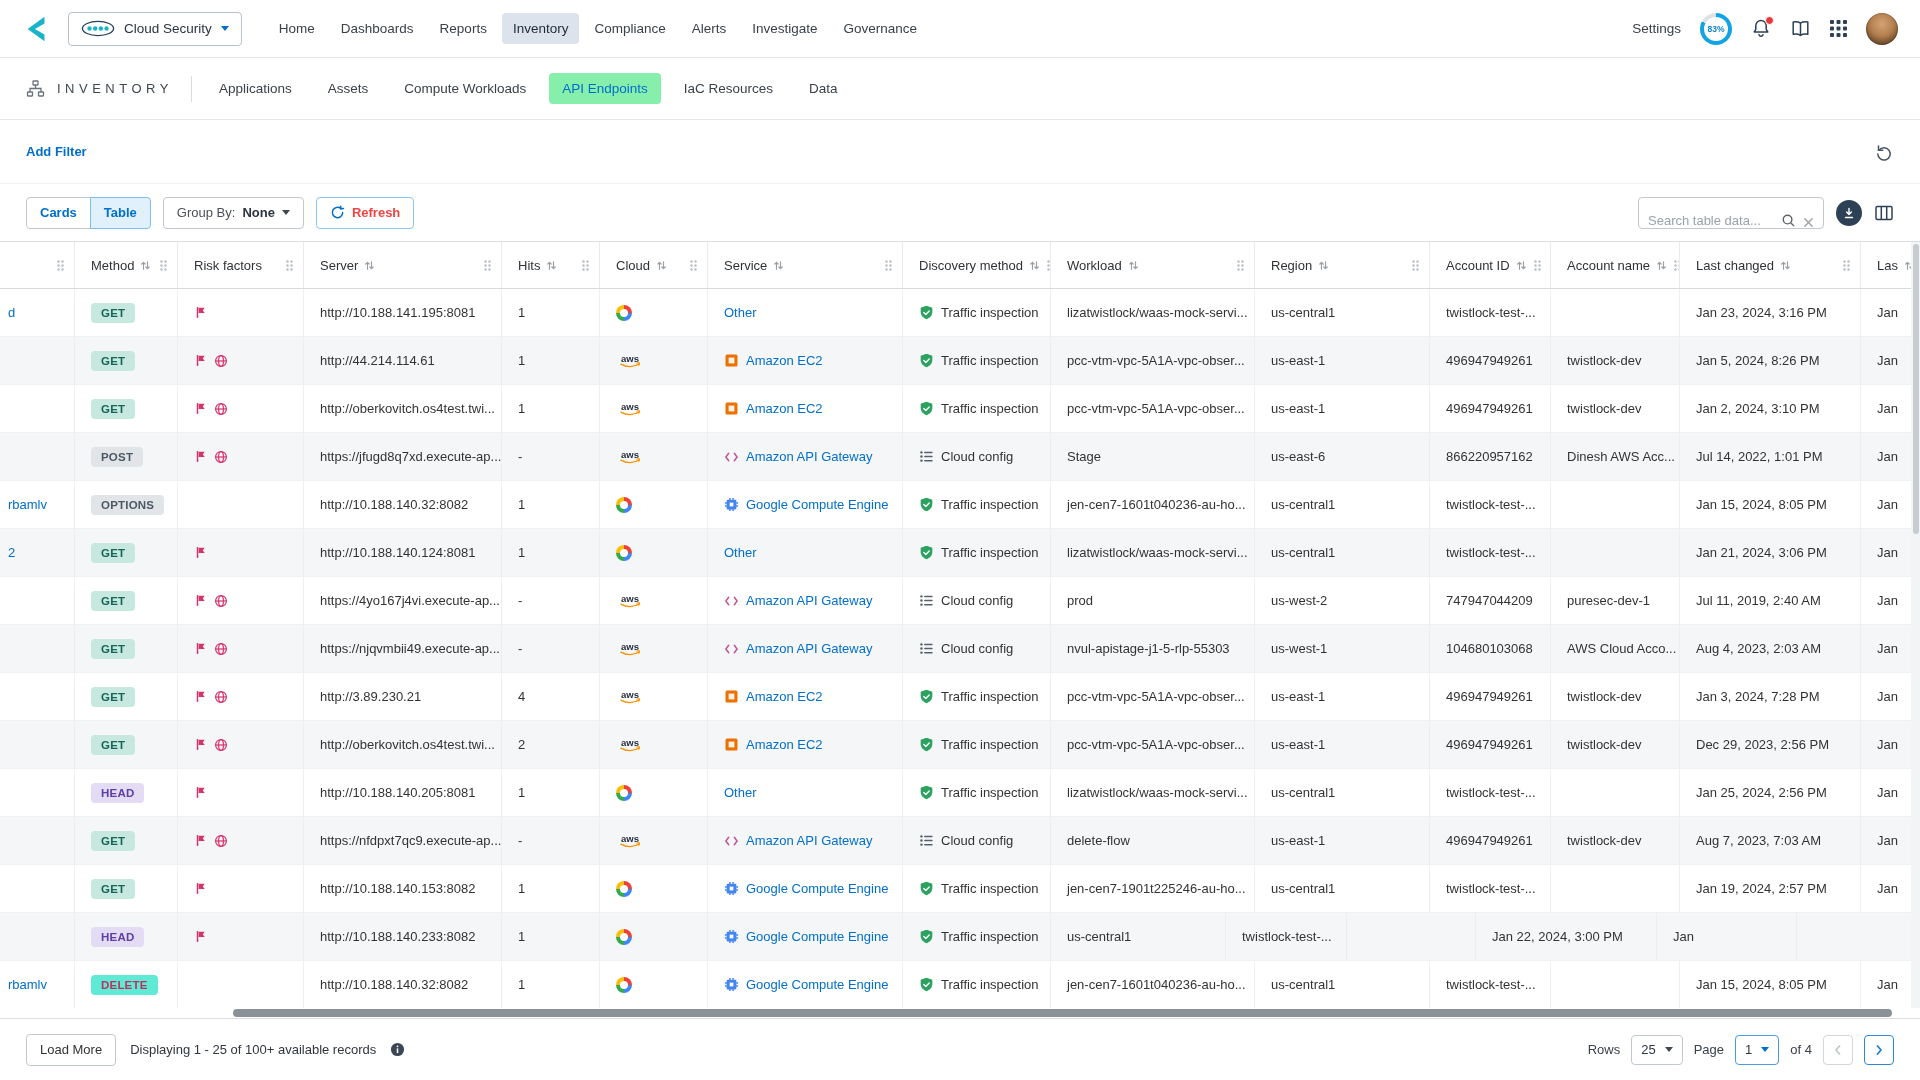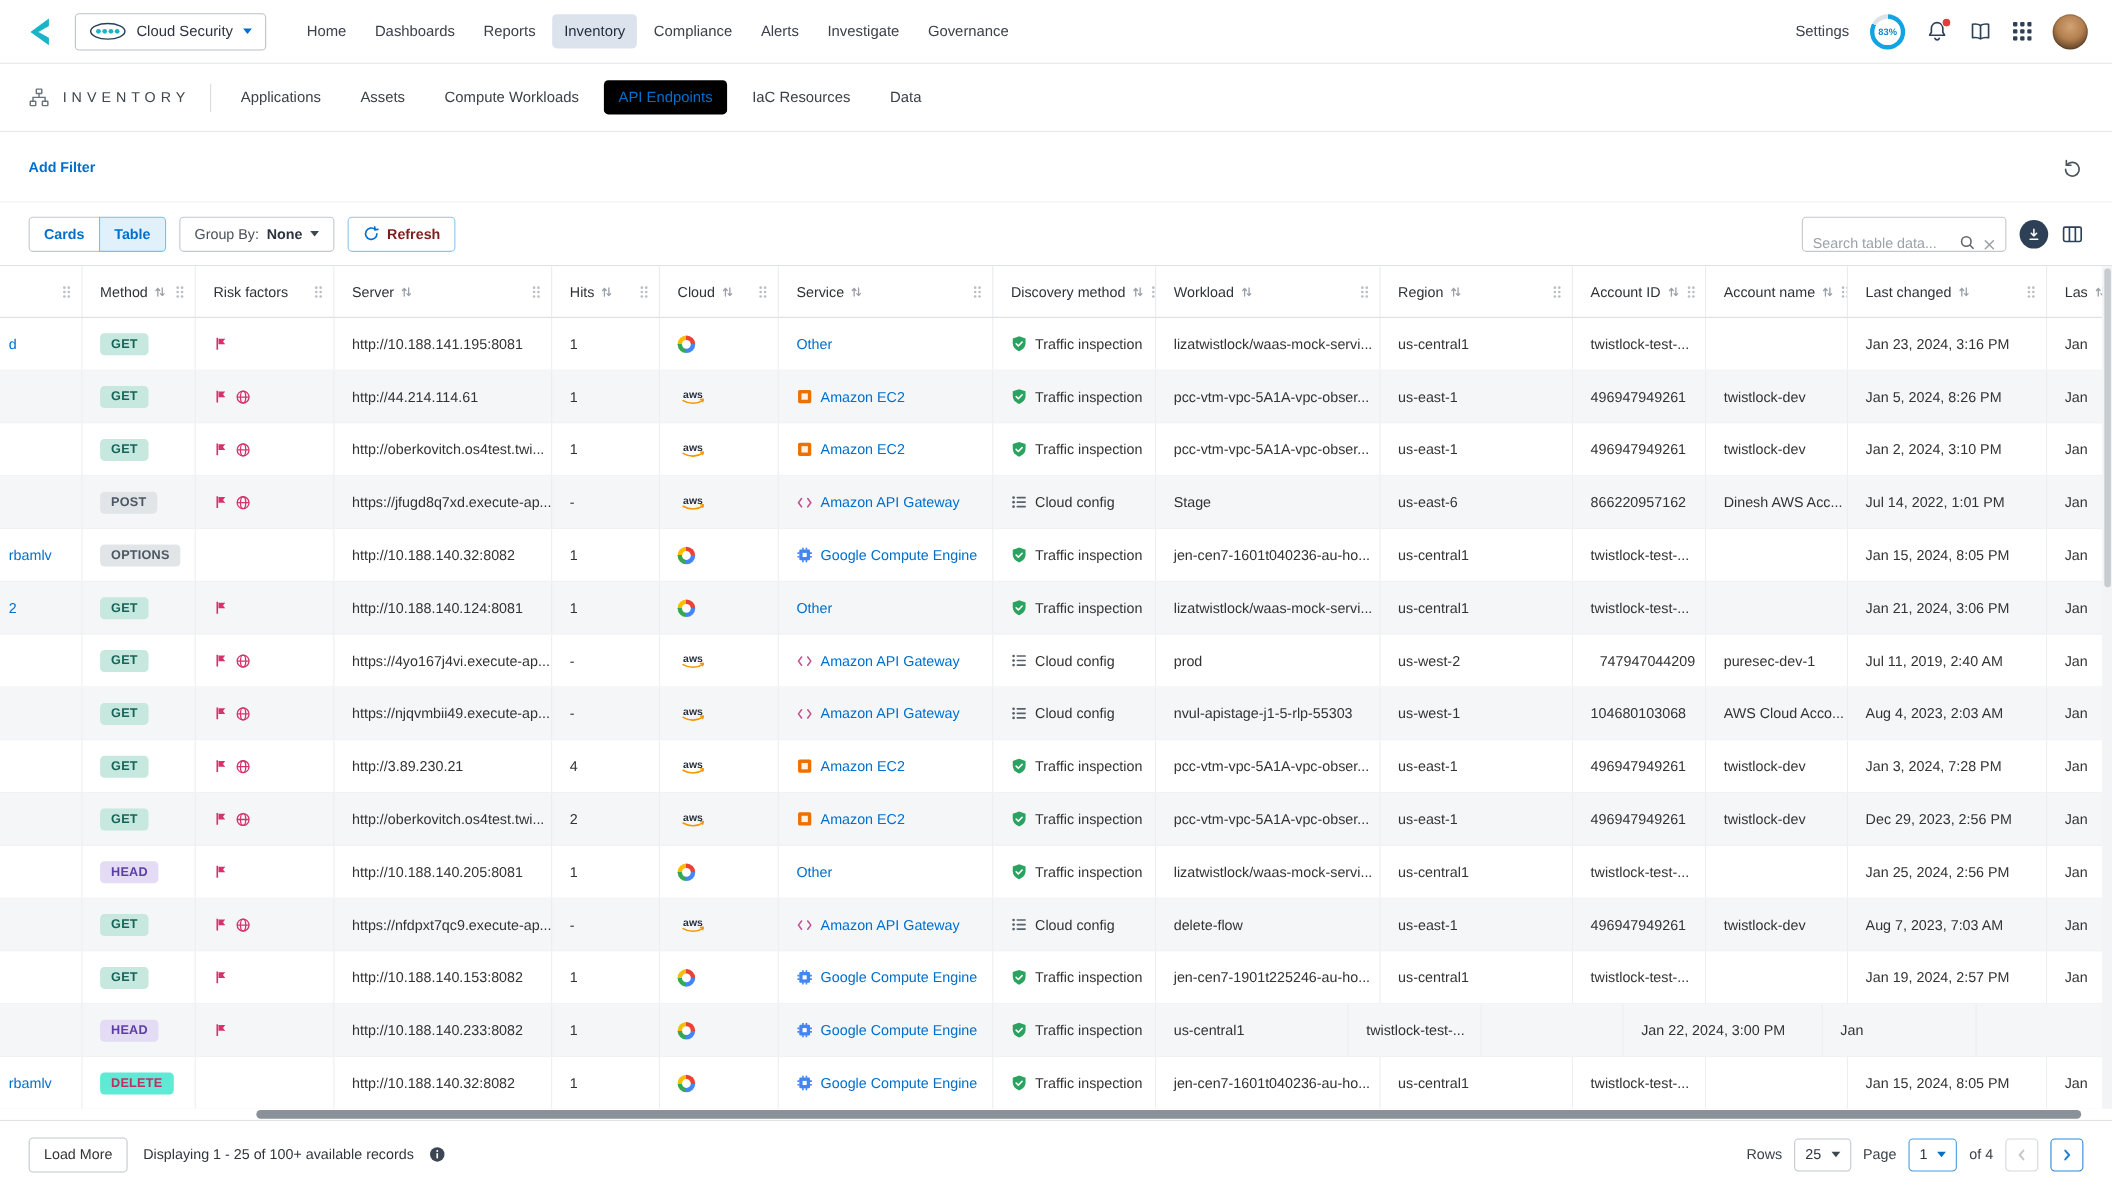--- a/index.html
+++ b/index.html
@@ -27,39 +27,39 @@
     background:radial-gradient(circle at 50% 35%,#d2a375 0%,#b37f4e 45%,#6b4a2c 75%,#4a3420 100%);
     box-shadow:inset 0 0 0 1px rgba(0,0,0,.15)}
 
   
   .subnav{height:62px;display:flex;align-items:center;padding:0 26px;border-bottom:1px solid #e4e7e9}
   .inv-glyph{display:flex;margin-right:12px}
   .inv-title{font-size:13px;letter-spacing:4.5px;color:#3f474f;margin-right:18px}
   .vdiv{width:1px;height:26px;background:#d9dcdf;margin-right:14px}
   .tabs{display:flex;gap:10px}
   .tab{padding:8px 13px;font-size:13.5px;color:#3a4149;border-radius:4px;cursor:pointer;white-space:nowrap}
-  .tab.active{background:#000000;color:#006fcc}
+  .tab.active{background:#86efac;color:#006fcc}
 
   
   .filterbar{height:64px;display:flex;align-items:center;padding:0 26px;border-bottom:1px solid #edeff1}
   .addfilter{color:#006fcc;font-size:13px;font-weight:700;cursor:pointer}
   .resetic{margin-left:auto;display:flex;cursor:pointer}
 
   
   .toolbar{height:57px;display:flex;align-items:center;padding:0 26px;gap:12px}
   .btn{height:32px;display:inline-flex;align-items:center;gap:7px;border:1px solid #c2c8ce;background:#fff;
     border-radius:4px;padding:0 13px;font-size:13px;color:#333;cursor:pointer}
   .seg{display:flex}
   .seg .btn{color:#006fcc;font-weight:600}
   .seg .btn:first-child{border-radius:4px 0 0 4px}
   .seg .btn:last-child{border-radius:0 4px 4px 0;margin-left:-1px}
   .seg .btn.sel{background:#e1f1fc;border-color:#7cbfee;z-index:1}
   .gb-label{color:#4a5158}
   .gb-value{font-weight:700;color:#2b3440}
-  .btn-refresh{border-color:#8cc5ee;color:#7f1d1d;font-weight:600}
+  .btn-refresh{border-color:#8cc5ee;color:#ef4444;font-weight:600}
   .toolbar-right{margin-left:auto;display:flex;align-items:center;gap:12px}
   .search{width:186px;height:32px;border:1px solid #c2c8ce;border-radius:4px;display:flex;align-items:flex-end;padding:0 9px;gap:7px}
   .search input{border:0;outline:0;flex:1;min-width:0;font-size:13px;font-family:inherit;color:#333;background:transparent}
   .search input::placeholder{color:#9aa2aa}
   .ic{display:flex;align-items:center;cursor:pointer}
   .dl-circle{width:26px;height:26px;border-radius:50%;background:#2e4056;display:flex;align-items:center;justify-content:center;cursor:pointer;flex:none}
 
   
   .tablewrap{position:relative;border-top:1px solid #dcdfe2;height:777px;overflow:hidden}
   .thead{display:flex;height:47px;border-bottom:1px solid #d7dadd;background:#fff;width:2001px}
@@ -946,21 +946,21 @@
             </svg>
           </span>
           <span>Cloud config</span>
         </div>
         <div class="td c-workload" style="width: 204px;">
           <span>prod</span>
         </div>
         <div class="td c-region" style="width: 175px;">
           <span>us-west-2</span>
         </div>
-        <div class="td c-account_id" style="width: 121px; justify-content: flex-end;">
+        <div class="td c-account_id" style="width: 121px;">
           <span>747947044209</span>
         </div>
         <div class="td c-account_name" style="width: 129px;">
           <span>puresec-dev-1</span>
         </div>
         <div class="td c-last_changed" style="width: 181px;">
           <span>Jul 11, 2019, 2:40 AM</span>
         </div>
         <div class="td c-last_observed" style="width: 140px;">
           <span>Jan</span>

